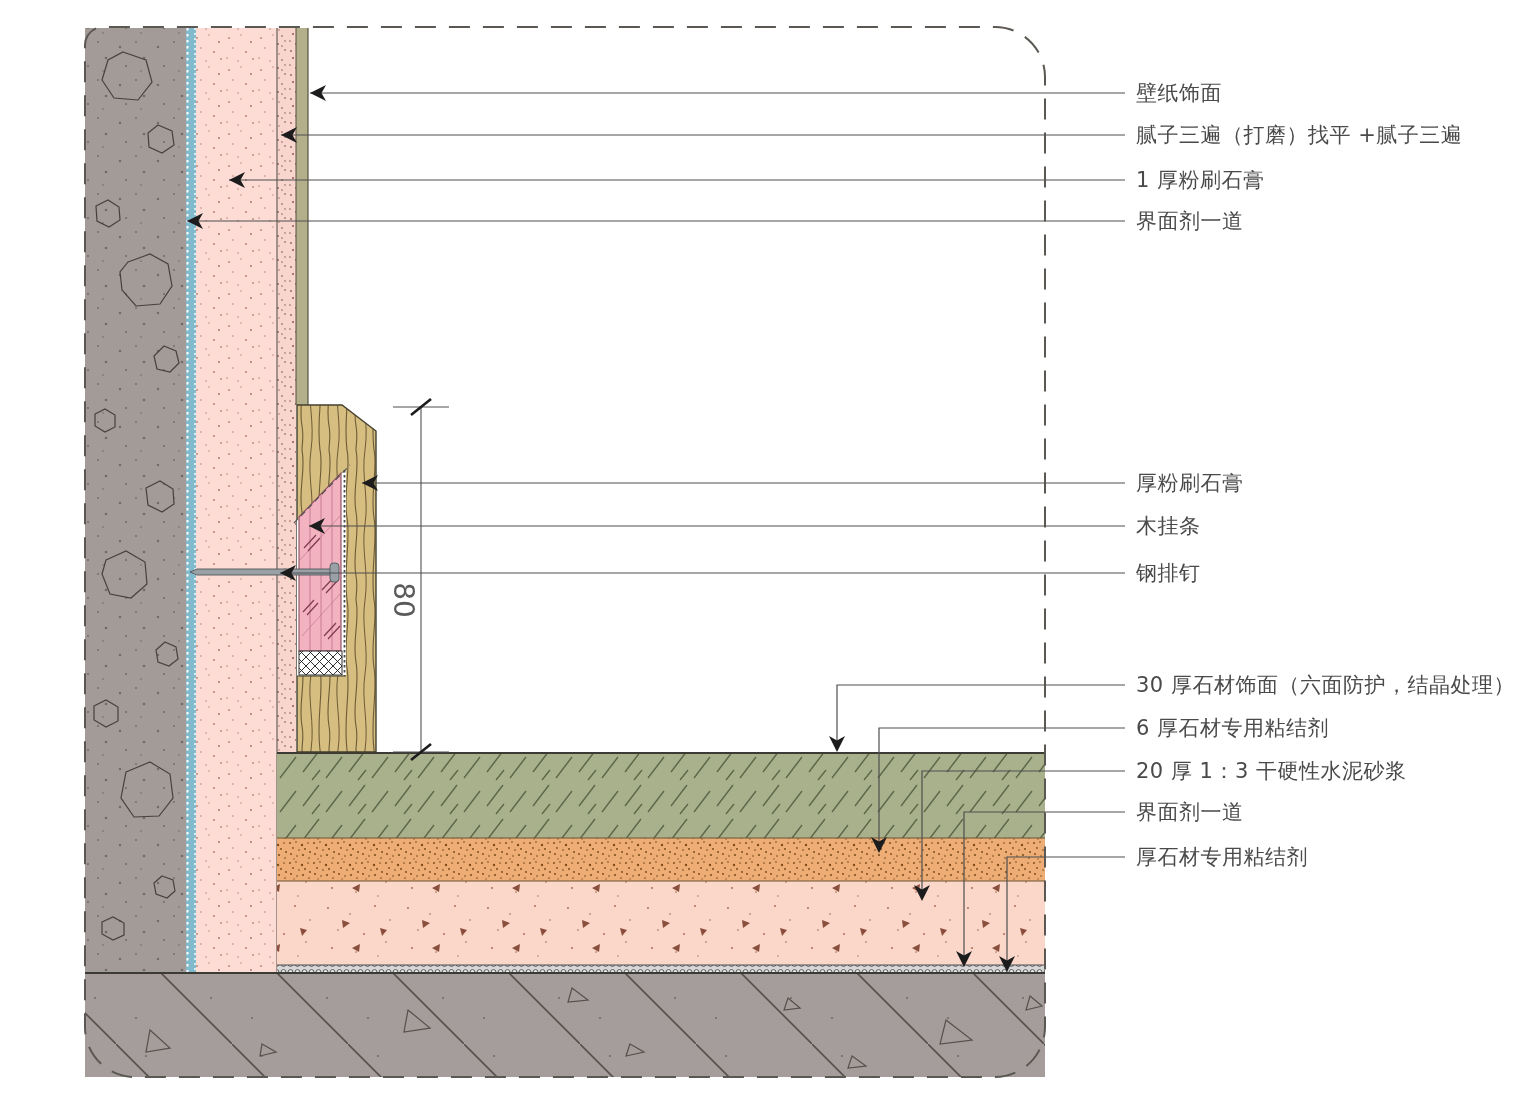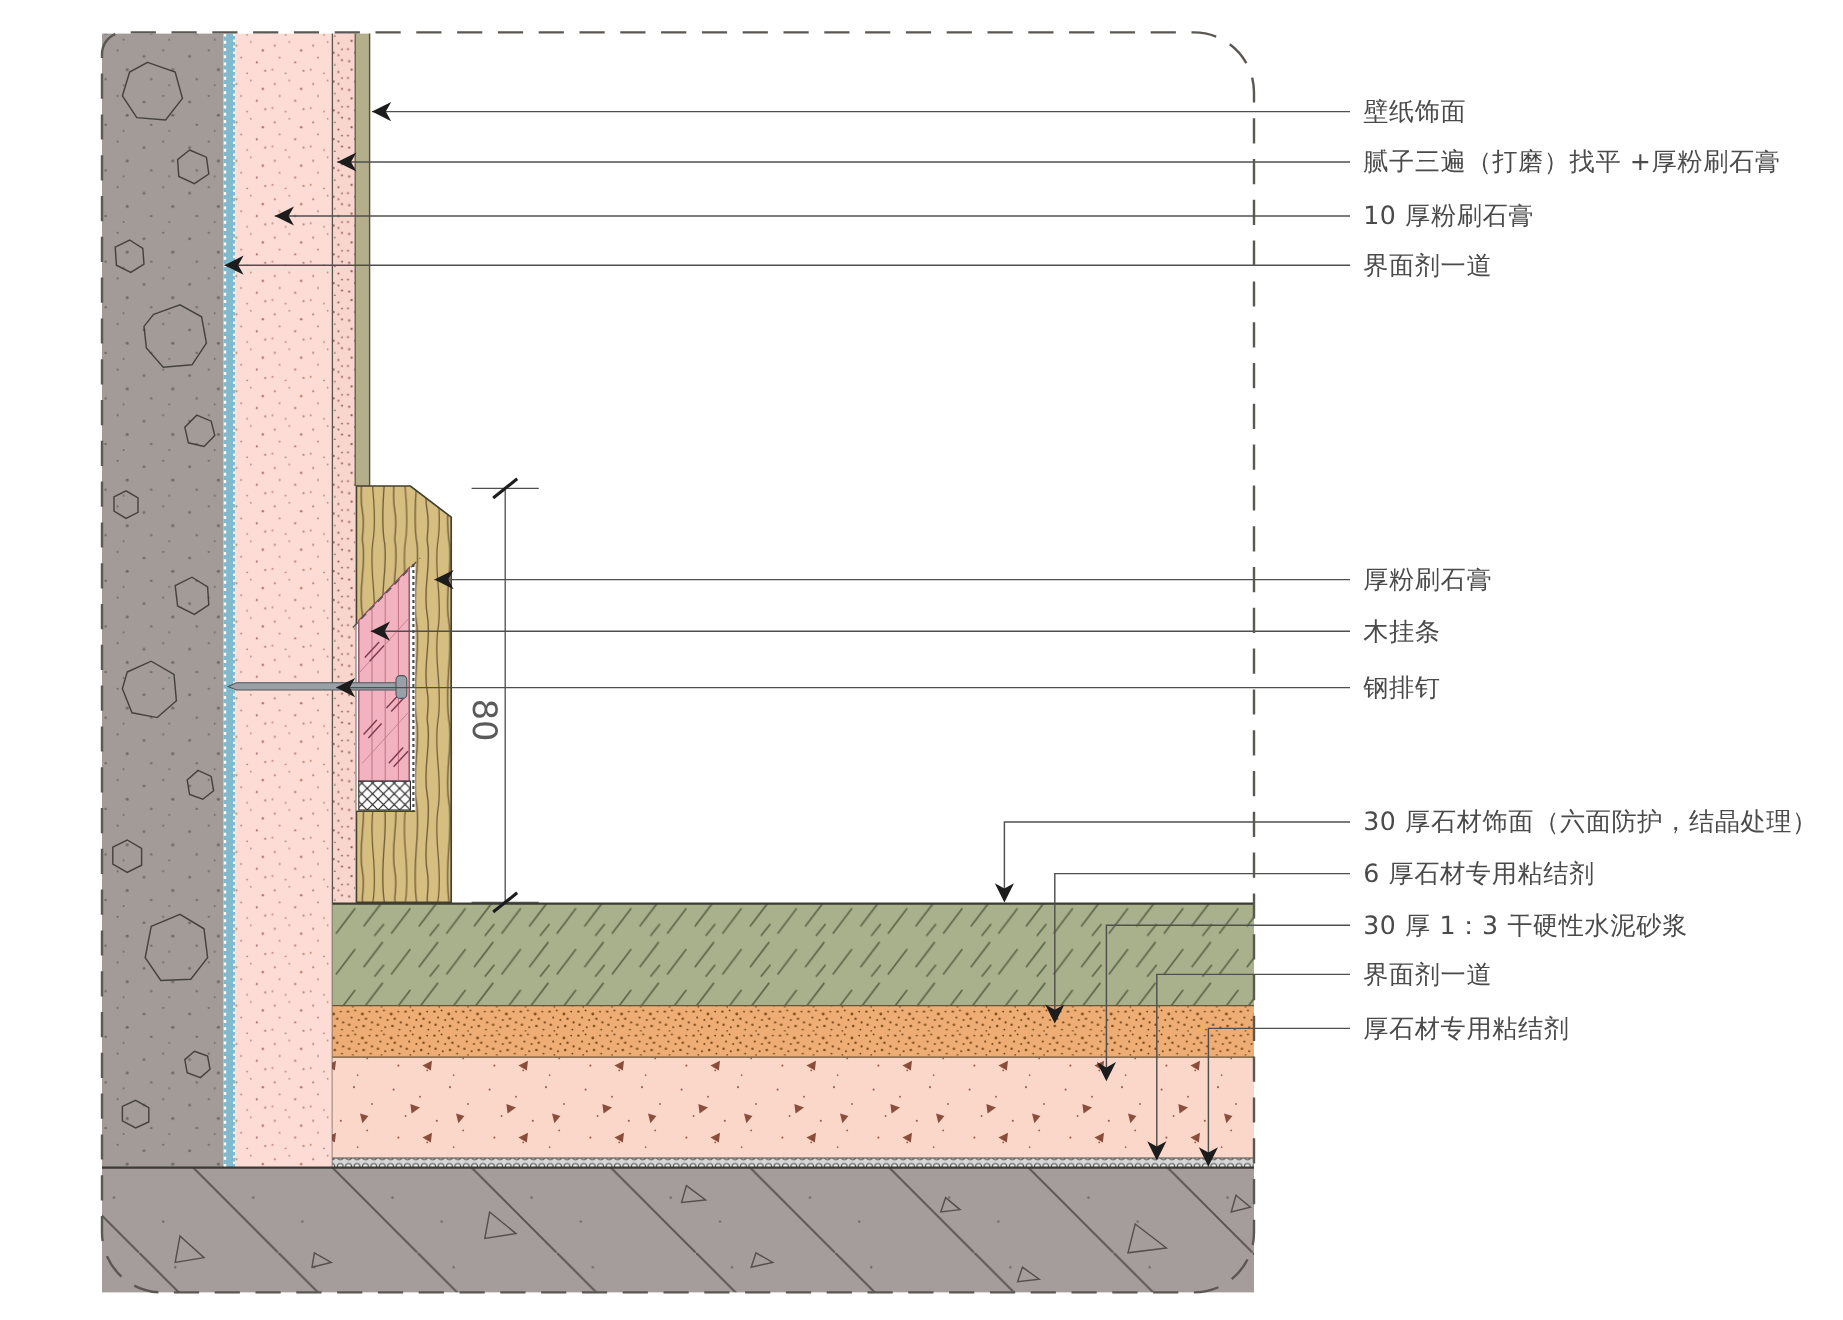--- a/index.html
+++ b/index.html
@@ -256,25 +256,25 @@
     <path d="M879,853 l-8,-16 l8,4.5 l8,-4.5 z"></path>
     <path d="M922,901 l-8,-16 l8,4.5 l8,-4.5 z"></path>
     <path d="M964,967 l-8,-16 l8,4.5 l8,-4.5 z"></path>
     <path d="M1007,972 l-8,-16 l8,4.5 l8,-4.5 z"></path>
   </g>
 
   <path d="M85,45 A18,18 0 0 1 103,27 L995,27 A50,50 0 0 1 1045,77 L1045,1027 A50,50 0 0 1 995,1077 L135,1077 A50,50 0 0 1 85,1027 Z" fill="none" stroke="#5b5752" stroke-width="2" stroke-dasharray="21 13"></path>
 </svg>
 
 <div class="lbl" style="top:78px">壁纸饰面</div>
-<div class="lbl" style="top:120px">腻子三遍（打磨）找平 +厚粉刷石膏</div>
-<div class="lbl" style="top:165px">10 厚粉刷石膏</div>
+<div class="lbl" style="top:120px">腻子三遍（打磨）找平 +腻子三遍</div>
+<div class="lbl" style="top:165px">1 厚粉刷石膏</div>
 <div class="lbl" style="top:206px">界面剂一道</div>
 <div class="lbl" style="top:468px">厚粉刷石膏</div>
 <div class="lbl" style="top:511px">木挂条</div>
 <div class="lbl" style="top:558px">钢排钉</div>
 <div class="lbl" style="top:670px">30 厚石材饰面（六面防护，结晶处理）</div>
 <div class="lbl" style="top:713px">6 厚石材专用粘结剂</div>
-<div class="lbl" style="top:756px">30 厚 1：3 干硬性水泥砂浆</div>
+<div class="lbl" style="top:756px">20 厚 1：3 干硬性水泥砂浆</div>
 <div class="lbl" style="top:797px">界面剂一道</div>
 <div class="lbl" style="top:842px">厚石材专用粘结剂</div>
 
 </div>
 
 </body></html>

